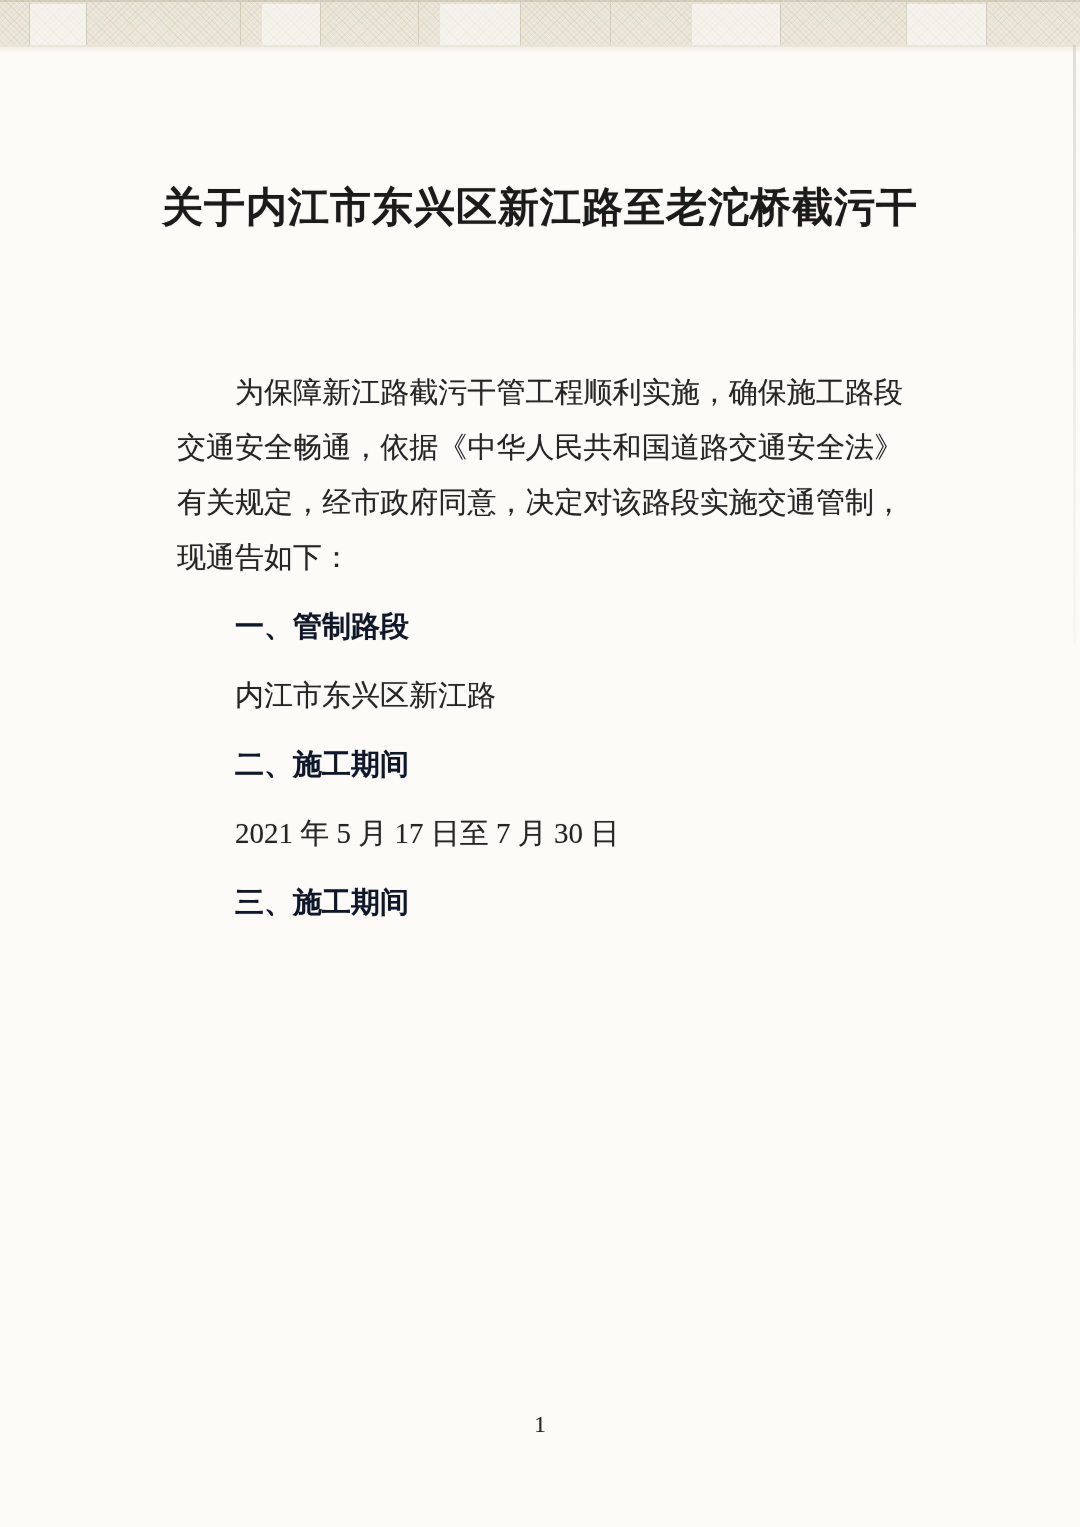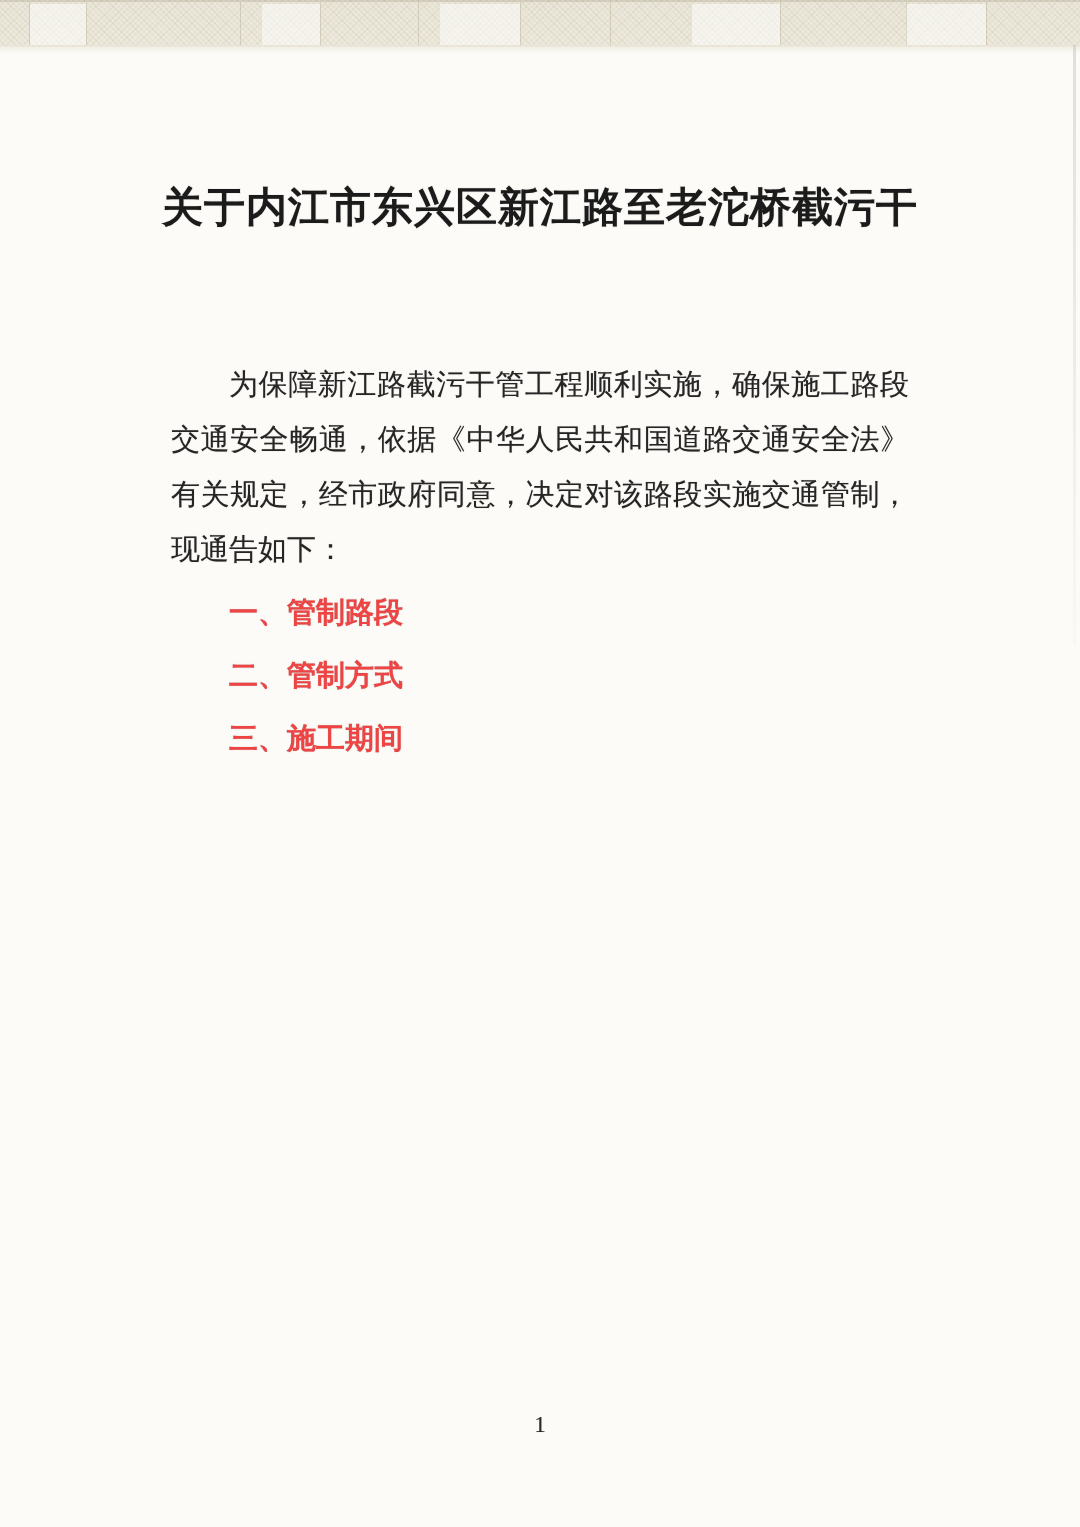--- a/index.html
+++ b/index.html
@@ -55,24 +55,24 @@
     letter-spacing:1px;
   }
   .title-line{display:block;}
   
   .content{
     position:absolute;top:351px;left:163px;width:754px;
     font-size:29px;line-height:55px;color:var(--ink);
     text-align:justify;
     text-shadow:0 0 1px rgba(60,60,60,0.40);
   }
-  .content p{margin:8px;text-indent:2em;font-family:Liberation Mono, monospace;}
+  .content p{margin:14px;text-indent:2em;}
   .sec-heading{
     font-family:"Liberation Sans","DejaVu Sans",sans-serif;
-    font-weight:700;color:#ef4444;
+    font-weight:700;color:#0f172a;
     text-shadow:0 0 1px rgba(40,40,40,0.35);
   }
   
   .page-number{
     position:absolute;top:1408px;left:0;width:1080px;
     text-align:center;
     font-size:24px;line-height:32px;color:#2a2a2a;
     text-shadow:0 0 1px rgba(60,60,60,0.35);
   }
 </style>
@@ -102,21 +102,23 @@
   <div class="right-edge"></div>
 
   <h1 class="title">
     <span class="title-line">关于内江市东兴区新江路至老沱桥截污干</span>
   </h1>
 
   <div class="content">
     <p>为保障新江路截污干管工程顺利实施，确保施工路段交通安全畅通，依据《中华人民共和国道路交通安全法》有关规定，经市政府同意，决定对该路段实施交通管制，现通告如下：</p>
 
     <p class="sec-heading">一、管制路段</p>
+    <p>内江市东兴区新江路</p>
 
-    <p class="sec-heading">二、管制方式</p>
+    <p class="sec-heading">二、施工期间</p>
+    <p>2021 年 5 月 17 日至 7 月 30 日</p>
 
     <p class="sec-heading">三、施工期间</p>
   </div>
 
   <div class="page-number">1</div>
 
 </div>
 
 </body></html>

